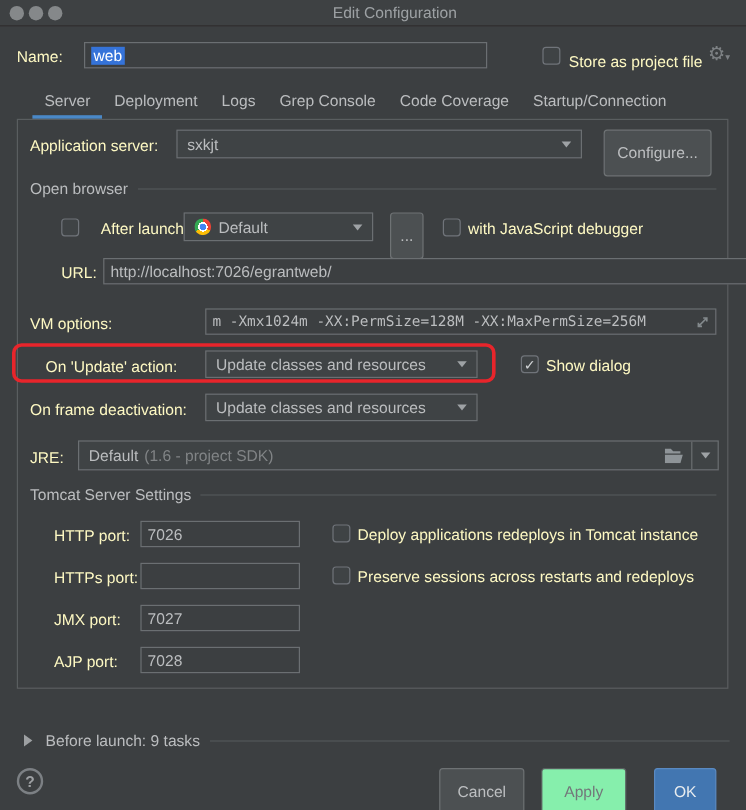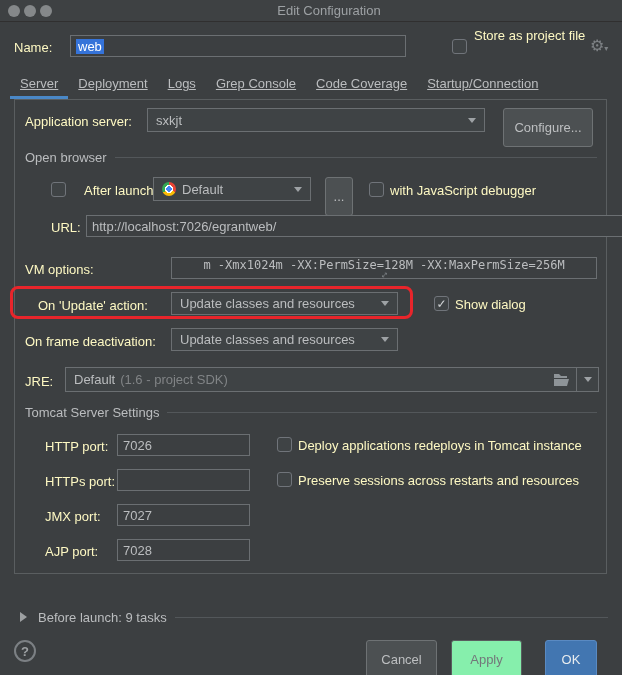--- a/index.html
+++ b/index.html
@@ -20,30 +20,30 @@
   .combo .spacer{flex:1;}
   .arrow{width:0;height:0;border-left:4px solid transparent;border-right:4px solid transparent;border-top:5px solid #9ea2a5;}
   .cb{position:absolute;width:15px;height:15px;border:1px solid #70747a;border-radius:3px;background:#3f4345;
       display:flex;align-items:center;justify-content:center;font-size:12px;color:#d0d3d5;line-height:1;}
   .btn{position:absolute;height:39px;border:1px solid #6e7274;background:#4c5052;border-radius:3px;
        display:flex;align-items:center;justify-content:center;color:#bdbfc1;}
   .sect{position:absolute;display:flex;align-items:center;white-space:nowrap;color:#bbbdbf;}
   .sect .line{flex:1;border-top:1px solid #53575a;margin-left:8px;}
   .panel{position:absolute;left:14px;top:99px;width:593px;height:475px;border:1px solid #5a5e60;}
   
-  .tabs{position:absolute;left:10px;top:70px;height:29px;display:flex;text-decoration:underline;}
+  .tabs{position:absolute;left:27px;top:70px;height:29px;display:flex;}
   .tab{position:relative;padding:0 10px;line-height:28px;color:#bbbdbf;}
   .tab.active:after{content:"";position:absolute;left:0;right:0;bottom:0;height:3px;background:#4a88c7;}
   
   .chrome{width:14px;height:14px;border-radius:50%;margin-right:6px;flex:none;
     background:
       radial-gradient(circle at 50% 50%, #4285f4 0 27%, #ffffff 28% 40%, rgba(0,0,0,0) 41%),
       conic-gradient(#ea4335 0 33%, #fbbc05 33% 66%, #34a853 66% 100%);}
   .sel{background:#3573d9;color:#ffffff;padding:0 2px;}
-  .mono{font-family:"DejaVu Sans Mono",monospace;font-size:12px;flex-direction:column;}
+  .mono{font-family:"DejaVu Sans Mono",monospace;font-size:12px;}
   .gear{color:#7d8184;font-size:16px;line-height:1;}
   .tri-right{width:0;height:0;border-top:5px solid transparent;border-bottom:5px solid transparent;border-left:7px solid #9da0a2;}
   .redbox{position:absolute;left:10px;top:286px;width:403px;height:33px;border:3px solid #e8252b;border-radius:8px;pointer-events:none;}
   .help{position:absolute;left:14px;top:640px;width:22px;height:22px;border-radius:50%;border:2px solid #7c8084;
         color:#9da0a3;display:flex;align-items:center;justify-content:center;font-size:13px;font-weight:bold;}
   .divline{width:1px;align-self:stretch;background:#6b6f72;margin:0 0 0 6px;}
   svg{display:block;}
 </style>
 </head>
 <body>
@@ -55,21 +55,21 @@
     <div class="light" style="left:24px"></div>
     <div class="light" style="left:40px"></div>
     <div class="title">Edit Configuration</div>
   </div>
 
   <div class="lbl" style="left:14px;top:40px">Name:</div>
   <div class="field" style="left:70px;top:35px;width:336px">
     <span class="sel">web</span>
   </div>
   <div class="cb" style="left:452px;top:39px"></div>
-  <div class="lbl" style="left:474px;top:28px">Store as project file</div>
+  <div class="lbl" style="left:474px;top:44px">Store as project file</div>
   <div class="gear" style="position:absolute;left:590px;top:38px">⚙<span style="font-size:8px">▾</span></div>
 
   <div class="tabs">
     <div class="tab active">Server</div>
     <div class="tab">Deployment</div>
     <div class="tab">Logs</div>
     <div class="tab">Grep Console</div>
     <div class="tab">Code Coverage</div>
     <div class="tab">Startup/Connection</div>
   </div>
@@ -161,21 +161,21 @@
     <span>7026</span>
   </div>
   <div class="cb" style="left:277px;top:437px"></div>
   <div class="lbl" style="left:298px;top:438px">Deploy applications redeploys in Tomcat instance</div>
 
   <div class="lbl" style="left:45px;top:474px">HTTPs port:</div>
   <div class="field" style="left:117px;top:469px;width:133px">
     <span></span>
   </div>
   <div class="cb" style="left:277px;top:472px"></div>
-  <div class="lbl" style="left:298px;top:473px">Preserve sessions across restarts and resources</div>
+  <div class="lbl" style="left:298px;top:473px">Preserve sessions across restarts and redeploys</div>
 
   <div class="lbl" style="left:45px;top:509px">JMX port:</div>
   <div class="field" style="left:117px;top:504px;width:133px">
     <span>7027</span>
   </div>
 
   <div class="lbl" style="left:45px;top:544px">AJP port:</div>
   <div class="field" style="left:117px;top:539px;width:133px">
     <span>7028</span>
   </div>

